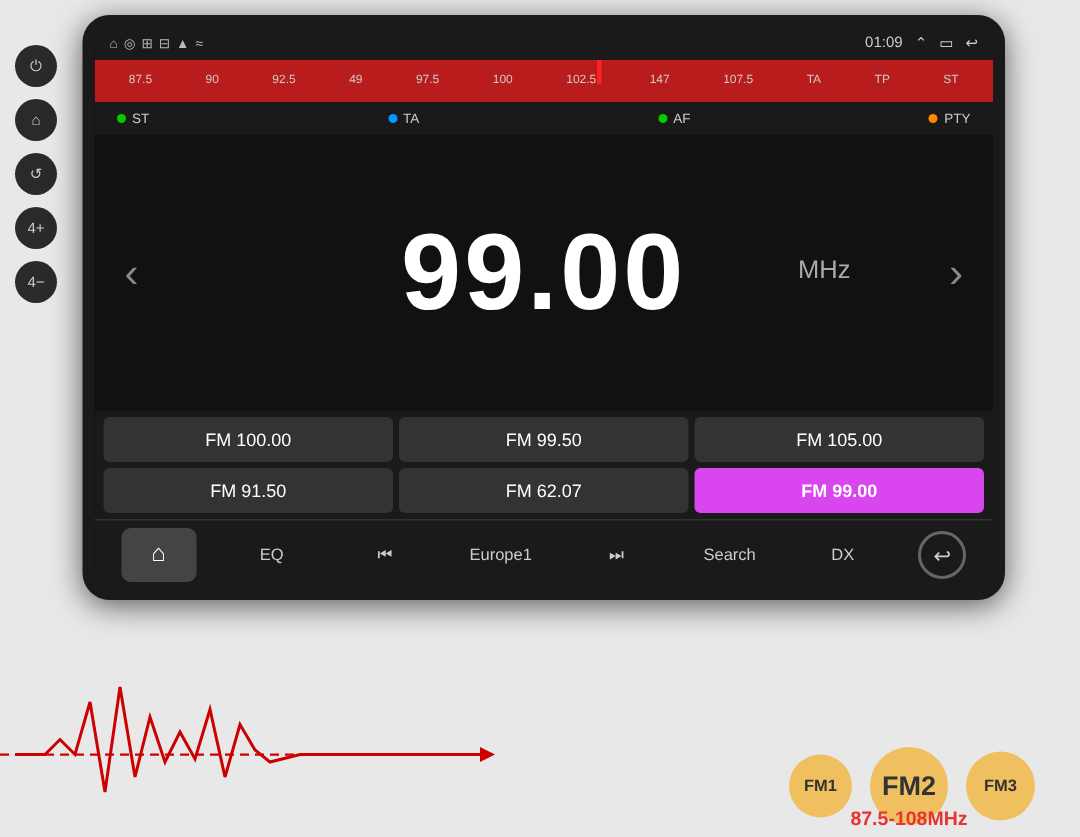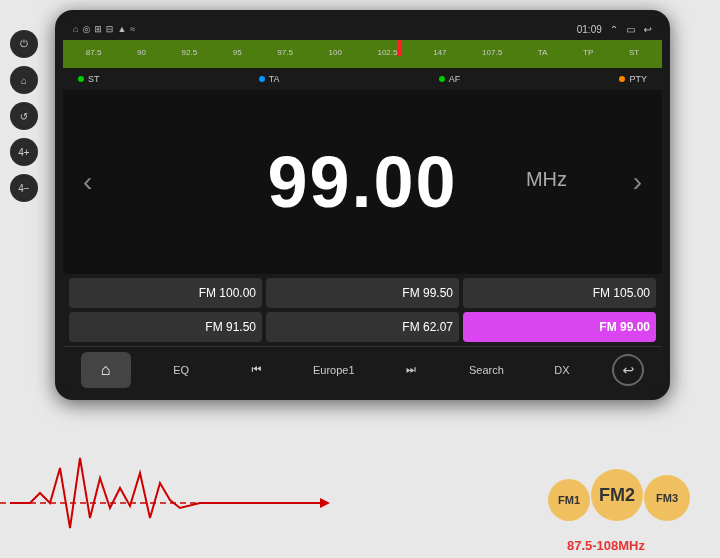--- a/index.html
+++ b/index.html
@@ -107,21 +107,21 @@
       height: 100%;
       background: linear-gradient(to right, #8b0000 0%, #cc0000 40%, #ff3333 55%, #cc0000 70%, #8b0000 100%);
     }
 
     .freq-scale {
       position: absolute;
       bottom: 0;
       left: 0;
       right: 0;
       height: 14px;
-      background: #4d7c0f;
+      background: #b91c1c;
       display: flex;
       align-items: center;
       justify-content: space-around;
       padding: 16px 5px;
     }
 
     .freq-tick {
       color: #ccc;
       font-size: 8px;
     }
@@ -198,42 +198,42 @@
       letter-spacing: 2px;
       line-height: 1;
     }
 
     .freq-mhz {
       position: absolute;
       right: 95px;
       top: 50%;
       transform: translateY(-60%);
       color: #aaa;
-      font-size: 20px;
+      font-size: 17px;
     }
 
     
     .presets-grid {
       background: #1a1a1a;
       display: grid;
       grid-template-columns: 1fr 1fr 1fr;
       gap: 4px;
       padding: 4px 6px;
       flex-shrink: 0;
     }
 
     .preset-btn {
       background: #333;
       border: none;
       color: #fff;
       padding: 8px 6px;
       border-radius: 4px;
       font-size: 12px;
       cursor: pointer;
-      text-align: right;
+      text-align: center;
     }
 
     .preset-btn.active {
       background: #d946ef;
       font-weight: bold;
     }
 
     
     .toolbar {
       background: #1a1a1a;
@@ -293,25 +293,25 @@
     }
 
     .waveform-svg {
       width: 100%;
       height: 100%;
     }
 
     
     .fm-labels {
       position: absolute;
-      bottom: 37px;
+      bottom: 8px;
       right: 30px;
       display: flex;
-      align-items: flex-end;
-      gap: 1px;
+      align-items: center;
+      gap: 12px;
     }
 
     .fm-circle {
       display: flex;
       flex-direction: column;
       align-items: center;
       gap: 4px;
     }
 
     .fm-bubble {
@@ -390,21 +390,21 @@
       </div>
     </div>
 
     <div class="freq-bar">
       <div class="freq-bar-red"></div>
       <div class="freq-needle"></div>
       <div class="freq-scale">
         <span class="freq-tick">87.5</span>
         <span class="freq-tick">90</span>
         <span class="freq-tick">92.5</span>
-        <span class="freq-tick">95</span>
+        <span class="freq-tick">49</span>
         <span class="freq-tick">97.5</span>
         <span class="freq-tick">100</span>
         <span class="freq-tick">102.5</span>
         <span class="freq-tick">147</span>
         <span class="freq-tick">107.5</span>
         <span class="freq-tick">TA</span>
         <span class="freq-tick">TP</span>
         <span class="freq-tick">ST</span>
       </div>
     </div>

